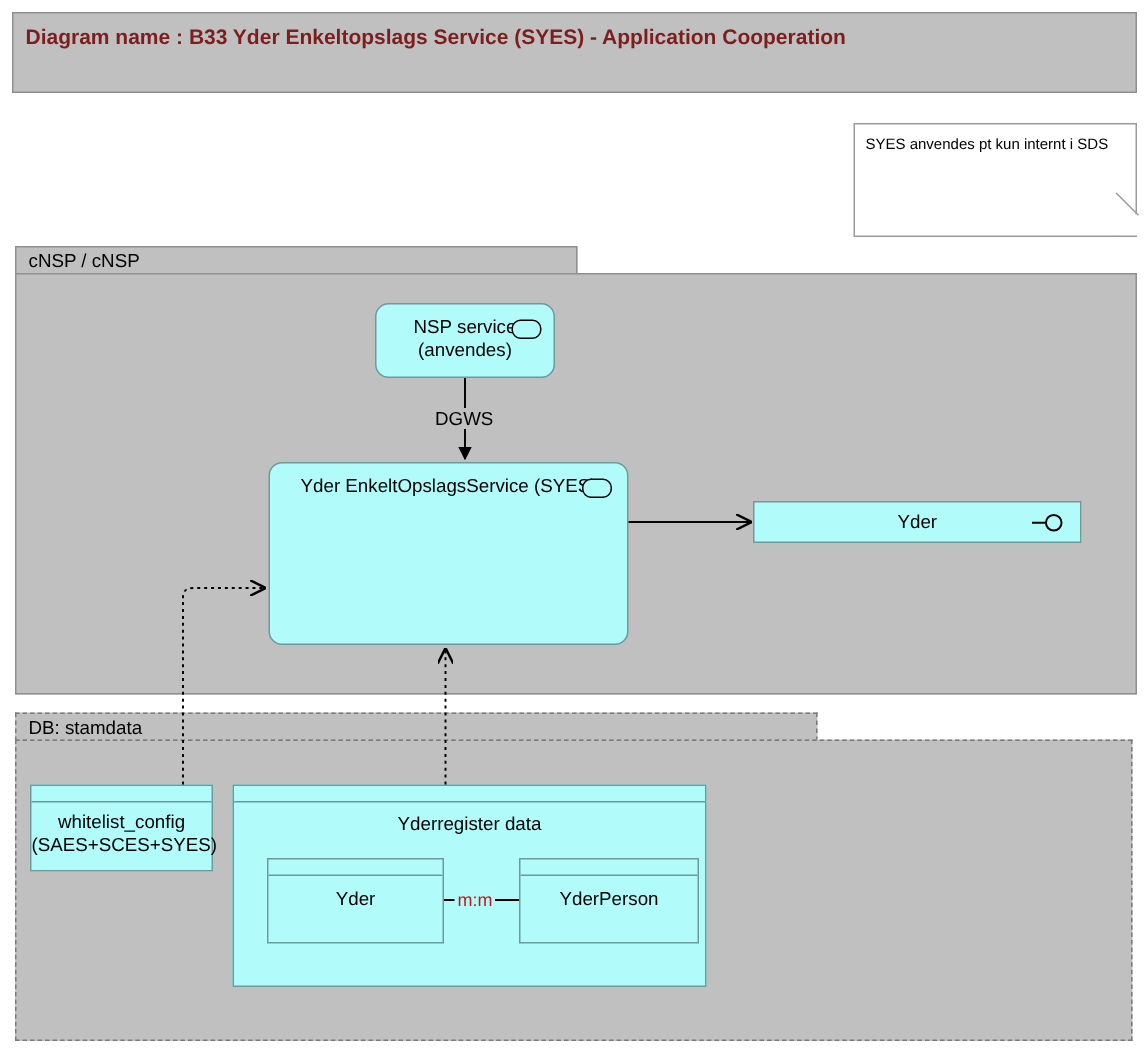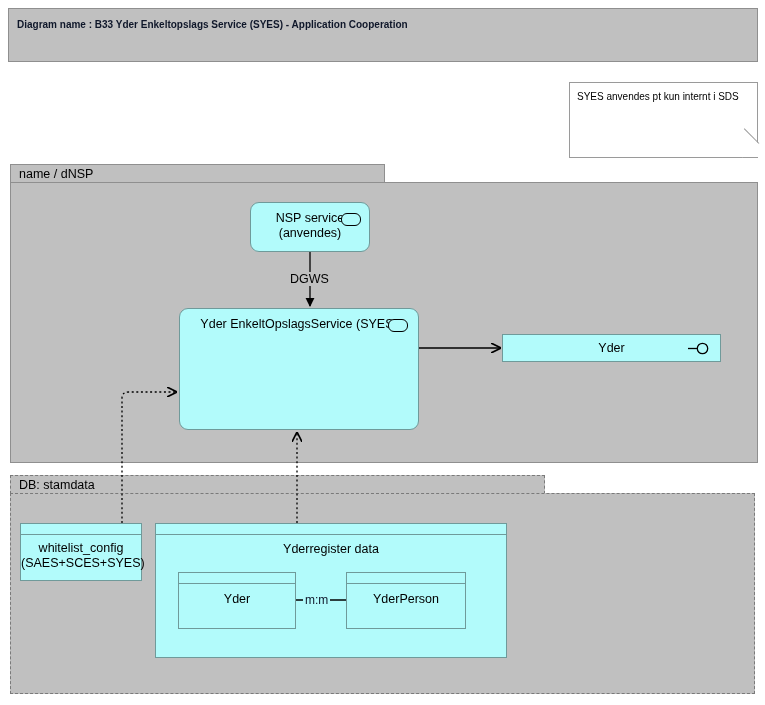--- a/index.html
+++ b/index.html
@@ -27,23 +27,23 @@
   .title-banner {
     position: absolute;
     left: 8px; top: 8px;
     width: 750px; height: 54px;
     background: #c0c0c0;
     border: 1px solid #8f8f8f;
     box-sizing: border-box;
     padding: 6px 0 0 8px;
   }
   .title-line {
-    font-size: 10px;
+    font-size: 14px;
     font-weight: bold;
-    color: #0f172a;
+    color: #7f1d1d;
     line-height: 19px;
     white-space: pre;
   }
 
   
   .note {
     position: absolute;
     left: 569px; top: 82px;
     width: 189px; height: 76px;
   }
@@ -155,33 +155,33 @@
   .band {
     position: absolute;
     left: 0; top: 0; right: 0;
     height: 11px;
     border-bottom: 1px solid #6f9a9a;
     box-sizing: border-box;
   }
   #node-whitelist .node-label { top: 17px; line-height: 15px; }
 
   
-  #node-yderregister { left: 155px; top: 523px; width: 352px; height: 135px; }
+  #node-yderregister { left: 155px; top: 523px; width: 316px; height: 135px; }
   #node-yderregister .node-label { top: 18px; }
 
   #node-yder-tbl { left: 178px; top: 572px; width: 118px; height: 57px; }
   #node-yder-tbl .node-label { top: 19px; }
 
   #node-yderperson-tbl { left: 346px; top: 572px; width: 120px; height: 57px; }
   #node-yderperson-tbl .node-label { top: 19px; }
 
   .rel-label {
     position: absolute;
     font-size: 12px;
-    color: #0f172a;
+    color: #b91c1c;
     background: #b2fbfb;
     padding: 0 2px;
   }
   #label-mm { left: 303px; top: 593px; }
 
   #label-dgws {
     position: absolute;
     left: 288px; top: 272px;
     font-size: 12.5px;
     color: #000;
@@ -207,21 +207,21 @@
   </div>
 
   <div class="note">
     <div class="note-body"></div>
     <div class="note-fold"></div>
     <div class="note-fold-line"></div>
     <div class="note-text">SYES anvendes pt kun internt i SDS</div>
   </div>
 
   <div class="group-tab" id="group-cnsp-tab">
-    <span>name / dNSP</span>
+    <span>cNSP / cNSP</span>
   </div>
   <div class="group-body" id="group-cnsp-body"></div>
 
   <div class="group-tab dashed" id="group-db-tab">
     <span>DB: stamdata</span>
   </div>
   <div class="group-body dashed" id="group-db-body"></div>
 
   <div class="node rounded" id="node-nsp-service">
     <div class="node-label">

